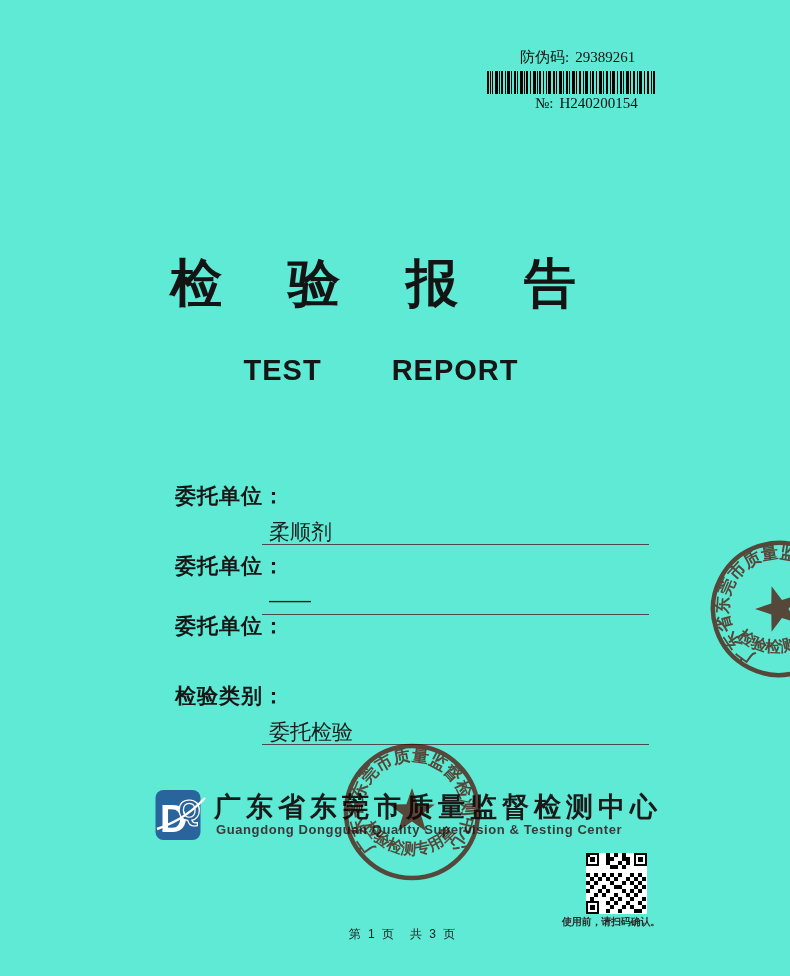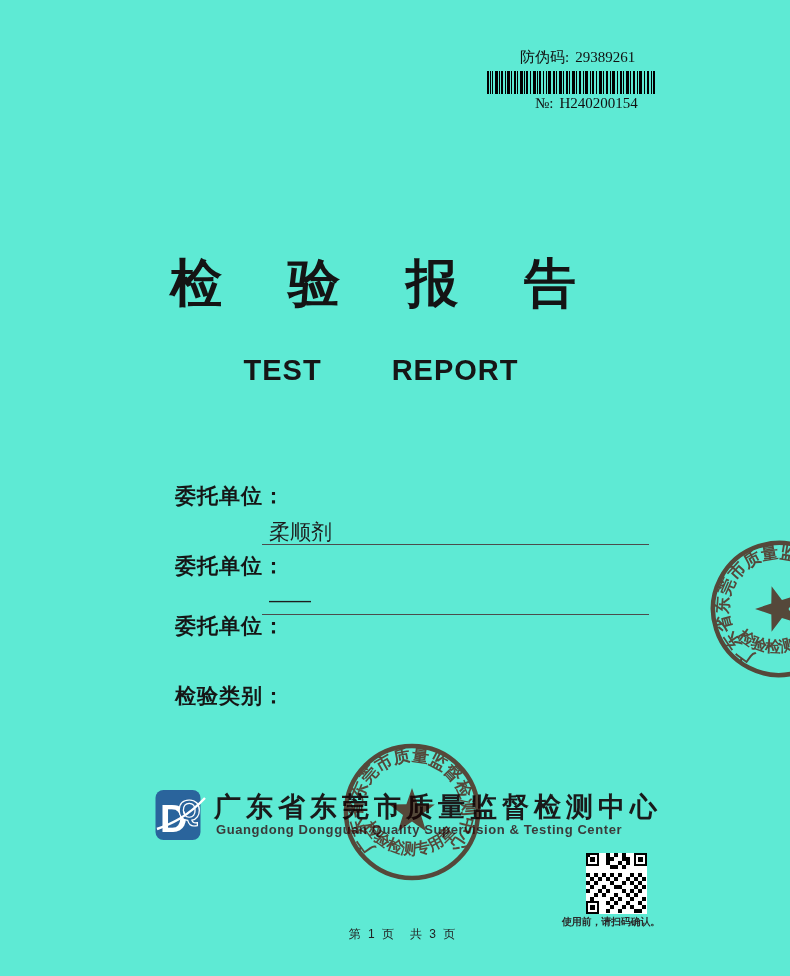--- a/index.html
+++ b/index.html
@@ -153,20 +153,21 @@
   </div>
   <div class="field" style="top:552px">
     <span class="flabel">委托单位：</span>
     <span class="fvalue">——</span>
   </div>
   <div class="field" style="top:612px">
     <span class="flabel">委托单位：</span>
   </div>
   <div class="field" style="top:682px">
     <span class="flabel">检验类别：</span>
+    <span class="fvalue">委托检验</span>
   </div>
 
   <svg class="logo" width="52" height="60" viewBox="0 0 52 60">
     <rect x="0.5" y="7" width="45" height="50" rx="8" fill="#2a649c"></rect>
     <text x="5" y="49" font-size="38" font-weight="bold" fill="#ffffff">D</text>
     <text x="23" y="37" font-size="29" font-weight="bold" fill="#2a649c" stroke="#ffffff" stroke-width="1.2">Q</text>
     <path d="M 2 46 C 16 41 32 34 50 15" stroke="#ffffff" stroke-width="2.4" fill="none"></path>
   </svg>
   <div class="org-cn">广东省东莞市质量监督检测中心</div>
   <div class="org-en">Guangdong Dongguan Quality Supervision &amp; Testing Center</div>

